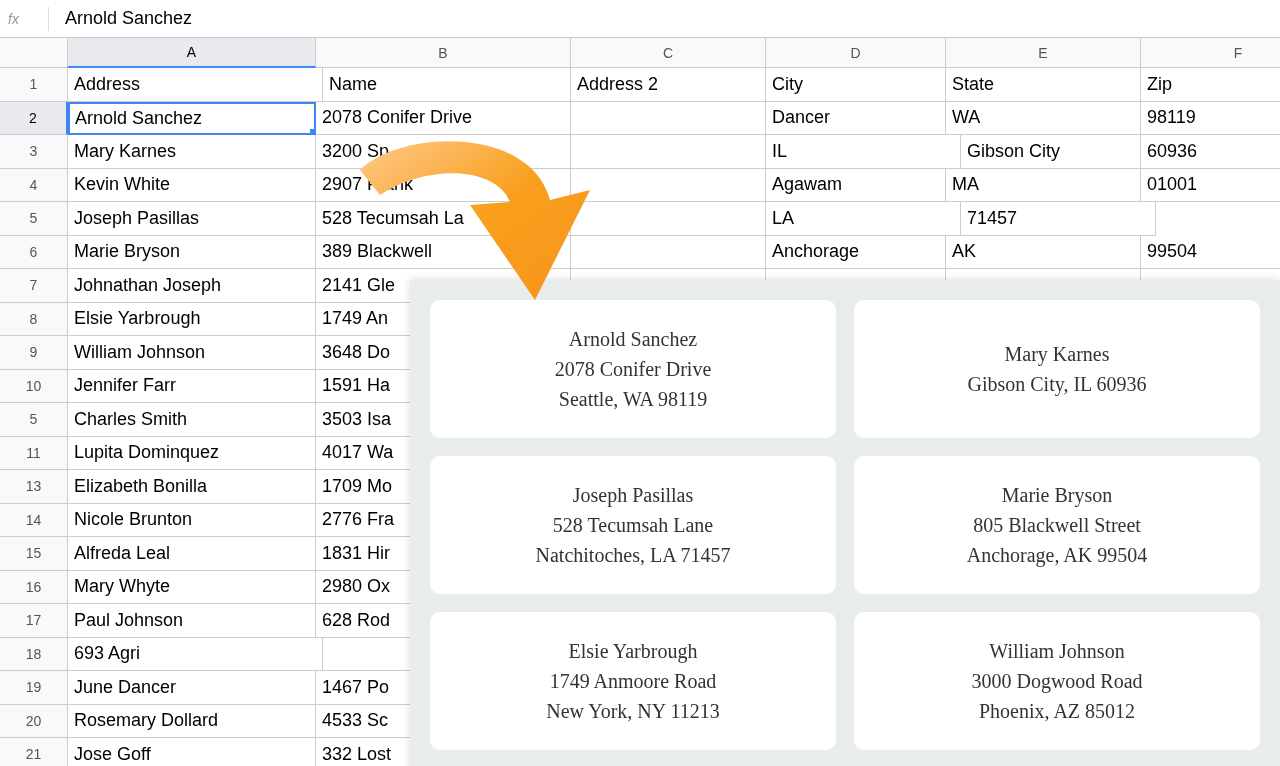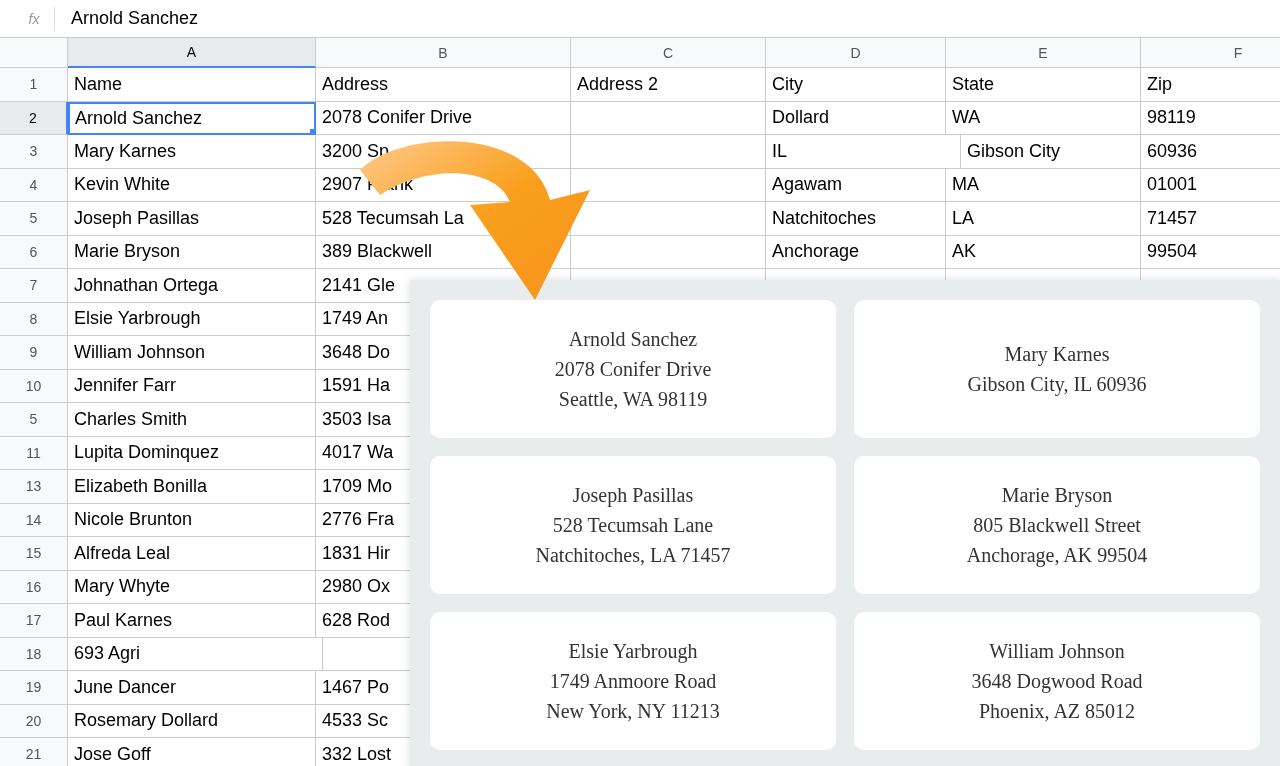--- a/index.html
+++ b/index.html
@@ -16,23 +16,22 @@
       width: 1280px;
       height: 766px;
       position: relative;
     }
     
     .formula-bar {
       height: 38px;
       display: flex;
       align-items: center;
       border-bottom: 1px solid #ccc;
-      padding: 0 14px;
+      padding: 0 8px;
       background: #fff;
-      text-align: center;
     }
     .fx-label {
       font-style: italic;
       color: #999;
       font-size: 14px;
       width: 40px;
     }
     .fx-divider {
       width: 1px;
       height: 24px;
@@ -190,33 +189,33 @@
     <div class="col-header col-b">B</div>
     <div class="col-header col-c">C</div>
     <div class="col-header col-d">D</div>
     <div class="col-header col-e">E</div>
     <div class="col-header col-f">F</div>
   </div>
 
   <div id="rows-container">
       <div class="row">
         <div class="row-header">1</div>
+        <div class="cell col-b">Address</div>
         <div class="cell col-a">Name</div>
-        <div class="cell col-b">Address</div>
         <div class="cell col-c">Address 2</div>
         <div class="cell col-d">City</div>
         <div class="cell col-e">State</div>
         <div class="cell col-f">Zip</div>
       </div>
       <div class="row">
         <div class="row-header selected">2</div>
         <div class="cell col-a selected">Arnold Sanchez</div>
         <div class="cell col-b">2078 Conifer Drive</div>
         <div class="cell col-c"></div>
-        <div class="cell col-d">Dollard</div>
+        <div class="cell col-d">Dancer</div>
         <div class="cell col-e">WA</div>
         <div class="cell col-f">98119</div>
       </div>
       <div class="row">
         <div class="row-header">3</div>
         <div class="cell col-a">Mary Karnes</div>
         <div class="cell col-b">3200 Sp</div>
         <div class="cell col-c"></div>
         <div class="cell col-e">IL</div>
         <div class="cell col-d">Gibson City</div>
@@ -229,36 +228,35 @@
         <div class="cell col-c"></div>
         <div class="cell col-d">Agawam</div>
         <div class="cell col-e">MA</div>
         <div class="cell col-f">01001</div>
       </div>
       <div class="row">
         <div class="row-header">5</div>
         <div class="cell col-a">Joseph Pasillas</div>
         <div class="cell col-b">528 Tecumsah La</div>
         <div class="cell col-c"></div>
-        <div class="cell col-d">Natchitoches</div>
         <div class="cell col-e">LA</div>
         <div class="cell col-f">71457</div>
       </div>
       <div class="row">
         <div class="row-header">6</div>
         <div class="cell col-a">Marie Bryson</div>
         <div class="cell col-b">389 Blackwell</div>
         <div class="cell col-c"></div>
         <div class="cell col-d">Anchorage</div>
         <div class="cell col-e">AK</div>
         <div class="cell col-f">99504</div>
       </div>
       <div class="row">
         <div class="row-header">7</div>
-        <div class="cell col-a">Johnathan Ortega</div>
+        <div class="cell col-a">Johnathan Joseph</div>
         <div class="cell col-b">2141 Gle</div>
         <div class="cell col-c"></div>
         <div class="cell col-d"></div>
         <div class="cell col-e"></div>
         <div class="cell col-f"></div>
       </div>
       <div class="row">
         <div class="row-header">8</div>
         <div class="cell col-a">Elsie Yarbrough</div>
         <div class="cell col-b">1749 An</div>
@@ -334,21 +332,21 @@
         <div class="row-header">16</div>
         <div class="cell col-a">Mary Whyte</div>
         <div class="cell col-b">2980 Ox</div>
         <div class="cell col-c"></div>
         <div class="cell col-d"></div>
         <div class="cell col-e"></div>
         <div class="cell col-f"></div>
       </div>
       <div class="row">
         <div class="row-header">17</div>
-        <div class="cell col-a">Paul Karnes</div>
+        <div class="cell col-a">Paul Johnson</div>
         <div class="cell col-b">628 Rod</div>
         <div class="cell col-c"></div>
         <div class="cell col-d"></div>
         <div class="cell col-e"></div>
         <div class="cell col-f"></div>
       </div>
       <div class="row">
         <div class="row-header">18</div>
         <div class="cell col-b">693 Agri</div>
         <div class="cell col-c"></div>
@@ -424,16 +422,16 @@
     <div>805 Blackwell Street</div>
     <div>Anchorage, AK 99504</div>
   </div>
   <div class="label-card">
     <div>Elsie Yarbrough</div>
     <div>1749 Anmoore Road</div>
     <div>New York, NY 11213</div>
   </div>
   <div class="label-card">
     <div>William Johnson</div>
-    <div>3648 Dogwood Road</div>
+    <div>3000 Dogwood Road</div>
     <div>Phoenix, AZ 85012</div>
   </div>
 </div>
 
 </body></html>

